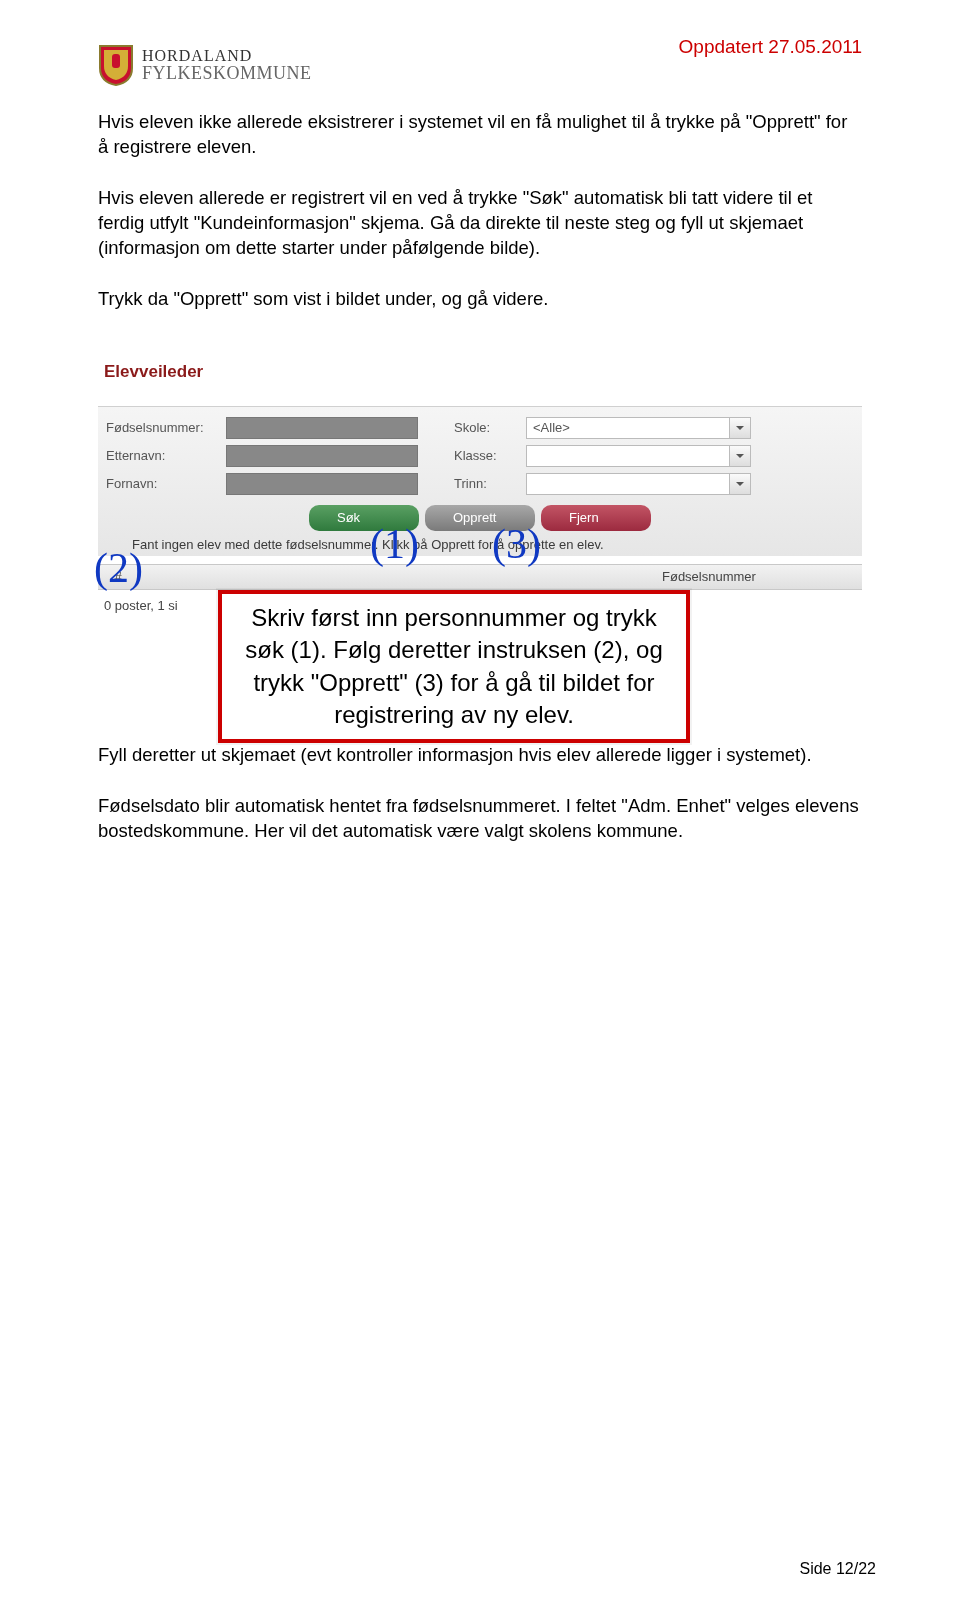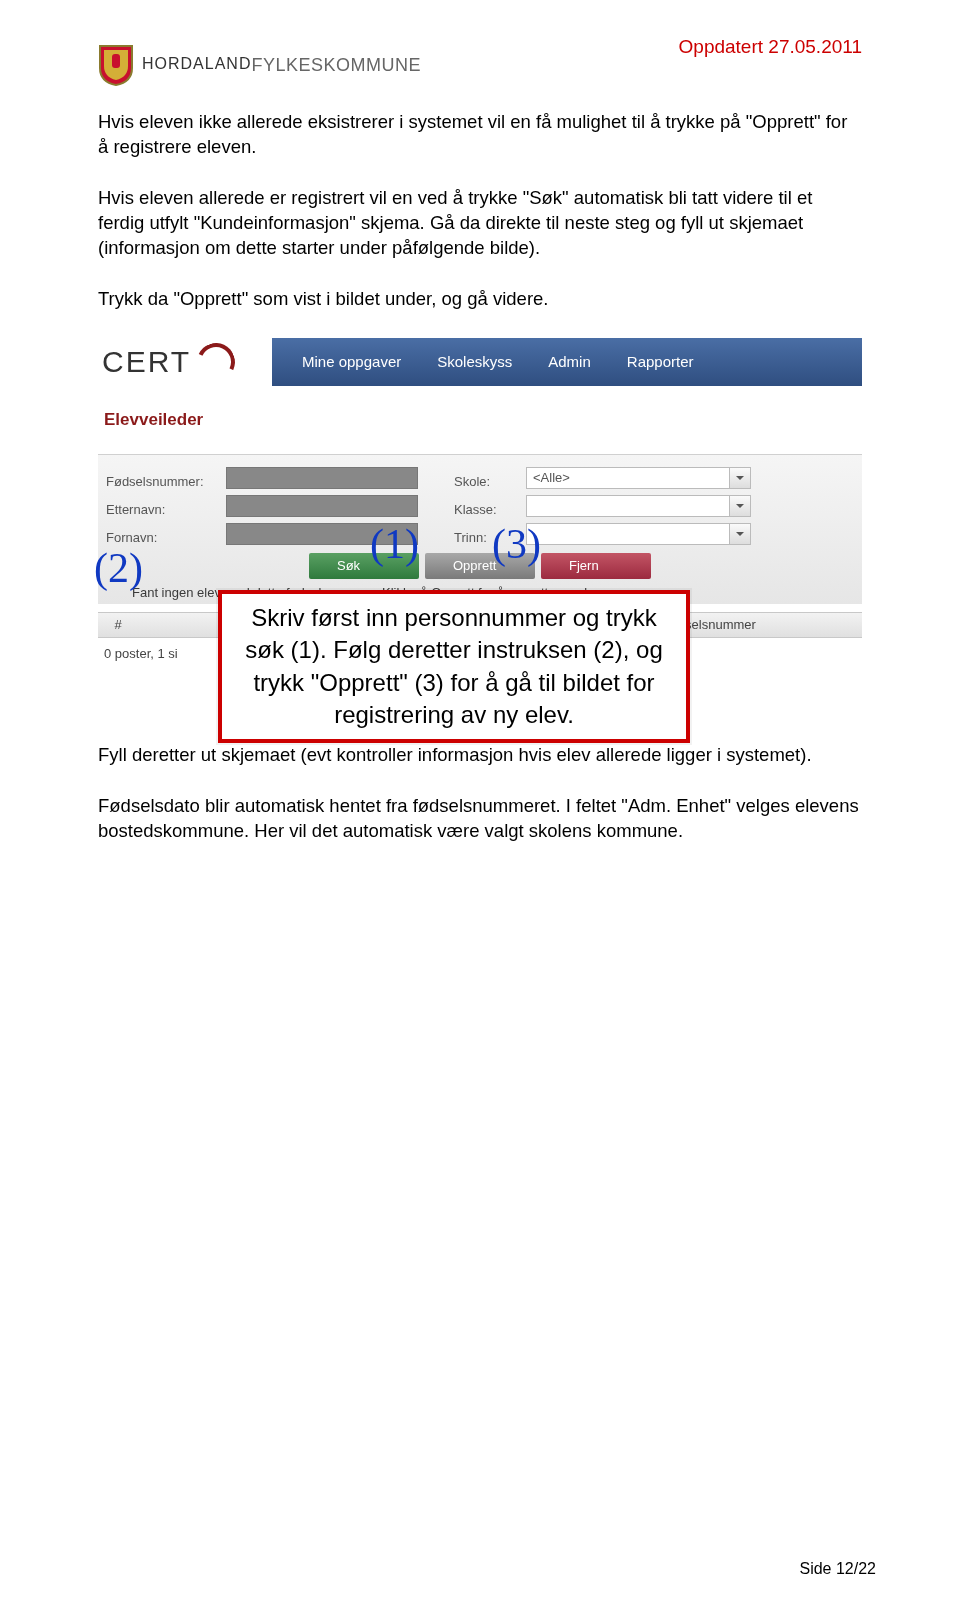--- a/index.html
+++ b/index.html
@@ -1,41 +1,41 @@
 <!DOCTYPE html>
 <html><head>
 <meta charset="utf-8">
 <style>
 body{margin:0;background:#fff;font-family:Verdana,Arial,sans-serif;color:#000;width:960px}
 .page{position:relative;width:960px;height:1624px;box-sizing:border-box;padding:44px 98px 0 98px}
 .header-logo{display:flex;align-items:center;gap:8px;margin-bottom:2px}
 .shield{width:36px;height:42px;flex:0 0 auto}
-.org-text{display:flex;flex-direction:row;line-height:1;font-family:Liberation Sans, sans-serif}
+.org-text{display:flex;flex-direction:column;line-height:1;font-family:Liberation Serif, serif}
 .org-text .l1{font-size:16px;letter-spacing:1px;color:#333}
 .org-text .l2{font-size:18px;letter-spacing:.5px;color:#666}
 .updated{position:absolute;top:36px;right:98px;color:#c00;font-size:19px;font-family:Arial,sans-serif}
 .body-text{font-size:18.5px;line-height:1.35;margin-top:24px}
 .body-text p{margin:0 0 26px 0}
 
 .app-shot{margin-top:6px;width:100%;height:378px;position:relative;font-family:Arial,sans-serif}
 .cert-bar{display:flex;height:48px}
 .cert-logo{width:170px;display:flex;align-items:center;font-size:30px;letter-spacing:2px;color:#333;padding-left:4px}
 .cert-arc{display:inline-block;width:30px;height:30px;border:4px solid #8b1a1a;border-bottom-color:transparent;border-left-color:transparent;border-radius:50%;transform:rotate(-20deg);margin-left:6px}
 .nav{flex:1;background:linear-gradient(#4a6ea5,#2f4e80);display:flex;align-items:center;padding-left:30px;gap:36px;color:#fff;font-size:15px}
 .crumb{color:#8b1a1a;font-weight:bold;font-size:17px;padding:24px 6px}
 .form-area{background:linear-gradient(#f5f5f5,#e6e6e6);padding:8px 8px 4px 8px;border-top:1px solid #d0d0d0}
-.row{display:flex;align-items:flex-end;height:26px;margin-bottom:2px;font-size:13px;color:#555}
+.row{display:flex;align-items:center;height:26px;margin-bottom:2px;font-size:13px;color:#555}
 .lbl{width:120px}
 .fld{width:190px;height:20px;background:#888;border:1px solid #777}
 .fld-white{width:190px;height:20px;background:#fff;border:1px solid #bbb;padding:0 6px;line-height:20px;color:#555}
 .lbl2{width:72px;margin-left:36px}
 .dd{width:20px;height:20px;background:linear-gradient(#fafafa,#ddd);border:1px solid #bbb;margin-left:-1px;position:relative}
 .dd:after{content:"";position:absolute;top:8px;left:6px;border:4px solid transparent;border-top-color:#555}
 .btnrow{display:flex;align-items:center;justify-content:center;gap:6px;padding:6px 0}
-.btn{width:110px;height:26px;border-radius:2px;display:flex;align-items:center;justify-content:flex-start;padding-left:28px;color:#fff;font-size:13px;position:relative;box-sizing:border-box}
+.btn{width:110px;height:26px;border-radius:10px;display:flex;align-items:center;justify-content:flex-start;padding-left:28px;color:#fff;font-size:13px;position:relative;box-sizing:border-box}
 .btn-green{background:linear-gradient(#5aa063,#2f7a3d)}
 .btn-grey{background:linear-gradient(#a8a8a8,#7a7a7a)}
 .btn-red{background:linear-gradient(#c35565,#9c2a3f)}
 .msg{font-size:13px;color:#3a3a3a;padding-left:26px}
 .tbl-head{margin-top:8px;background:linear-gradient(#f2f2f2,#e0e0e0);border-top:1px solid #c8c8c8;border-bottom:1px solid #c8c8c8;display:flex;font-size:13px;color:#444;height:24px;align-items:center}
 .tbl-head .c1{width:40px;text-align:center}
 .tbl-head .c2{flex:1}
 .tbl-head .c3{width:200px}
 .pager{font-size:13px;color:#444;padding:8px 6px}
 .callout{position:absolute;left:120px;top:252px;width:440px;background:#fff;border:4px solid #c00;padding:8px 12px;font-size:24px;text-align:center;line-height:1.35;box-shadow:0 0 0 2px rgba(0,0,0,.05)}
@@ -62,32 +62,20 @@
   </div>
   <div class="updated">Oppdatert 27.05.2011</div>
 
   <div class="body-text">
     <p>Hvis eleven ikke allerede eksistrerer i systemet vil en få mulighet til å trykke på "Opprett" for å registrere eleven.</p>
     <p>Hvis eleven allerede er registrert vil en ved å trykke "Søk" automatisk bli tatt videre til et ferdig utfylt "Kundeinformasjon" skjema. Gå da direkte til neste steg og fyll ut skjemaet (informasjon om dette starter under påfølgende bilde).</p>
     <p>Trykk da "Opprett" som vist i bildet under, og gå videre.</p>
   </div>
 
   <div class="app-shot">
-    <div class="cert-bar">
-      <div class="cert-logo">
-          <span>CERT</span>
-          <span class="cert-arc"></span>
-        </div>
-      <div class="nav">
-        <span>Mine oppgaver</span>
-        <span>Skoleskyss</span>
-        <span>Admin</span>
-        <span>Rapporter</span>
-      </div>
-    </div>
     <div class="crumb">Elevveileder</div>
     <div class="form-area">
       <div class="row">
         <span class="lbl">Fødselsnummer:</span>
         <span class="fld"></span>
         <span class="lbl2">Skole:</span>
         <span class="fld-white">&lt;Alle&gt;</span>
           <span class="dd"></span>
       </div>
       <div class="row">

